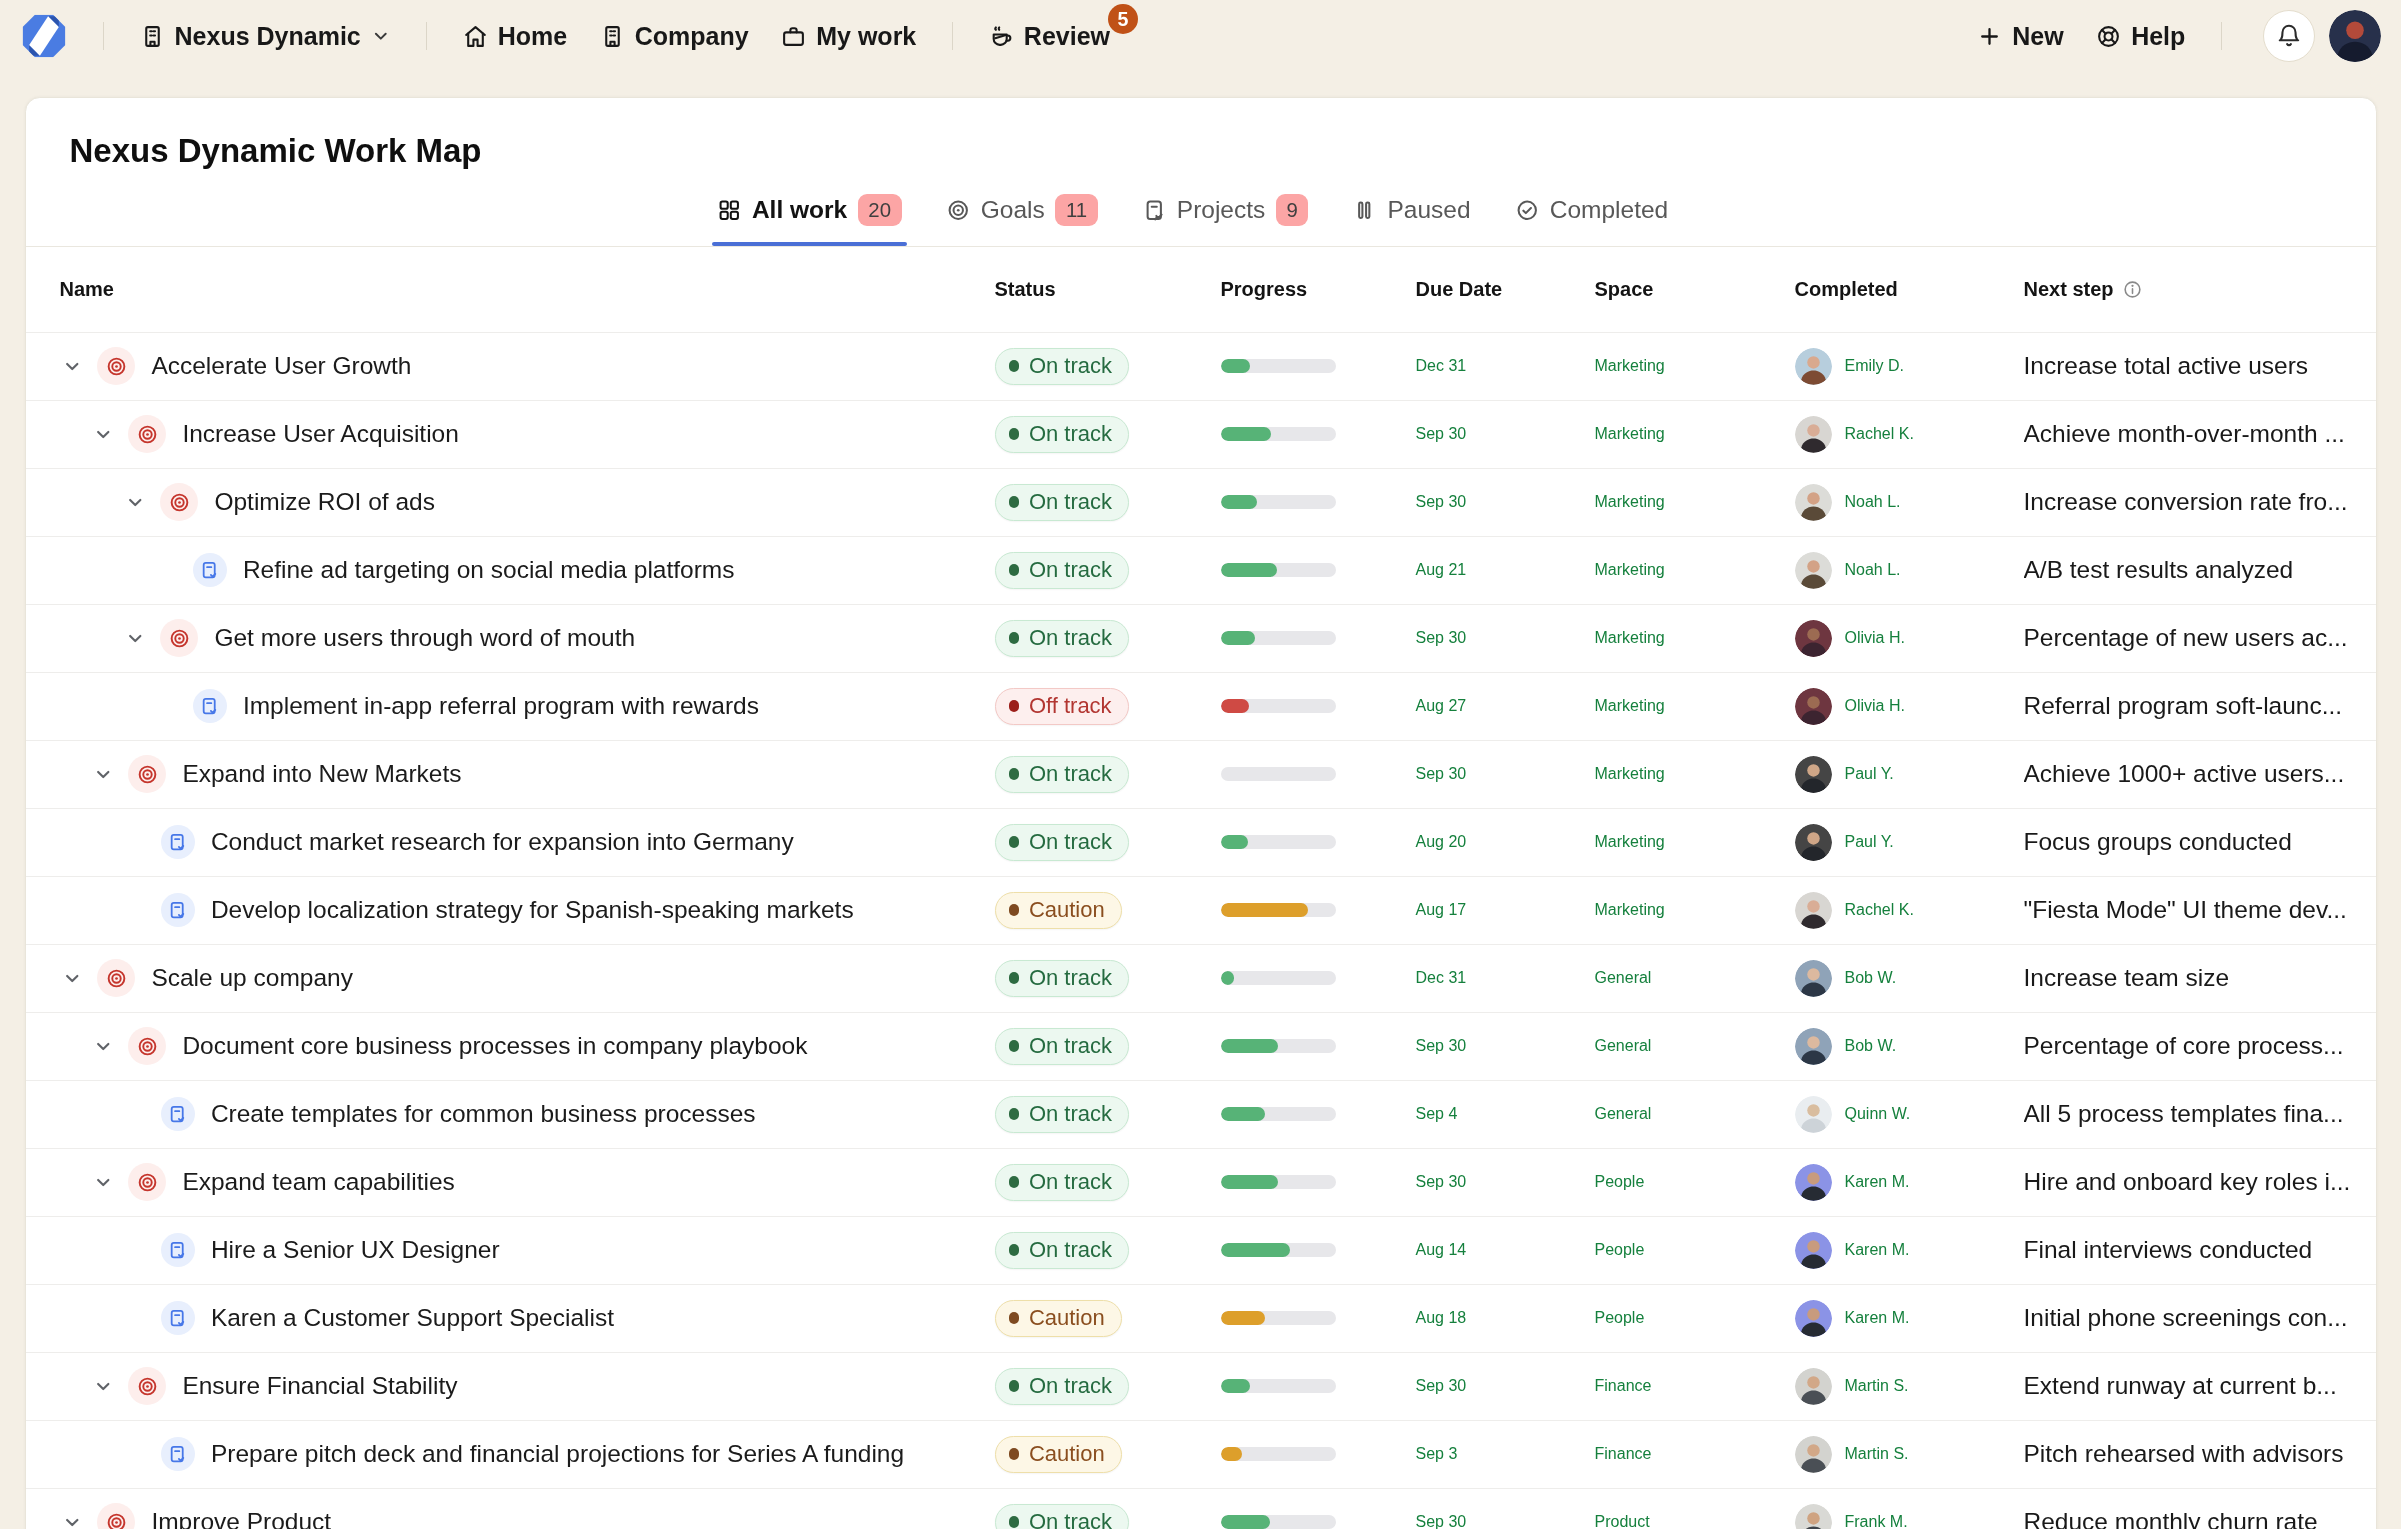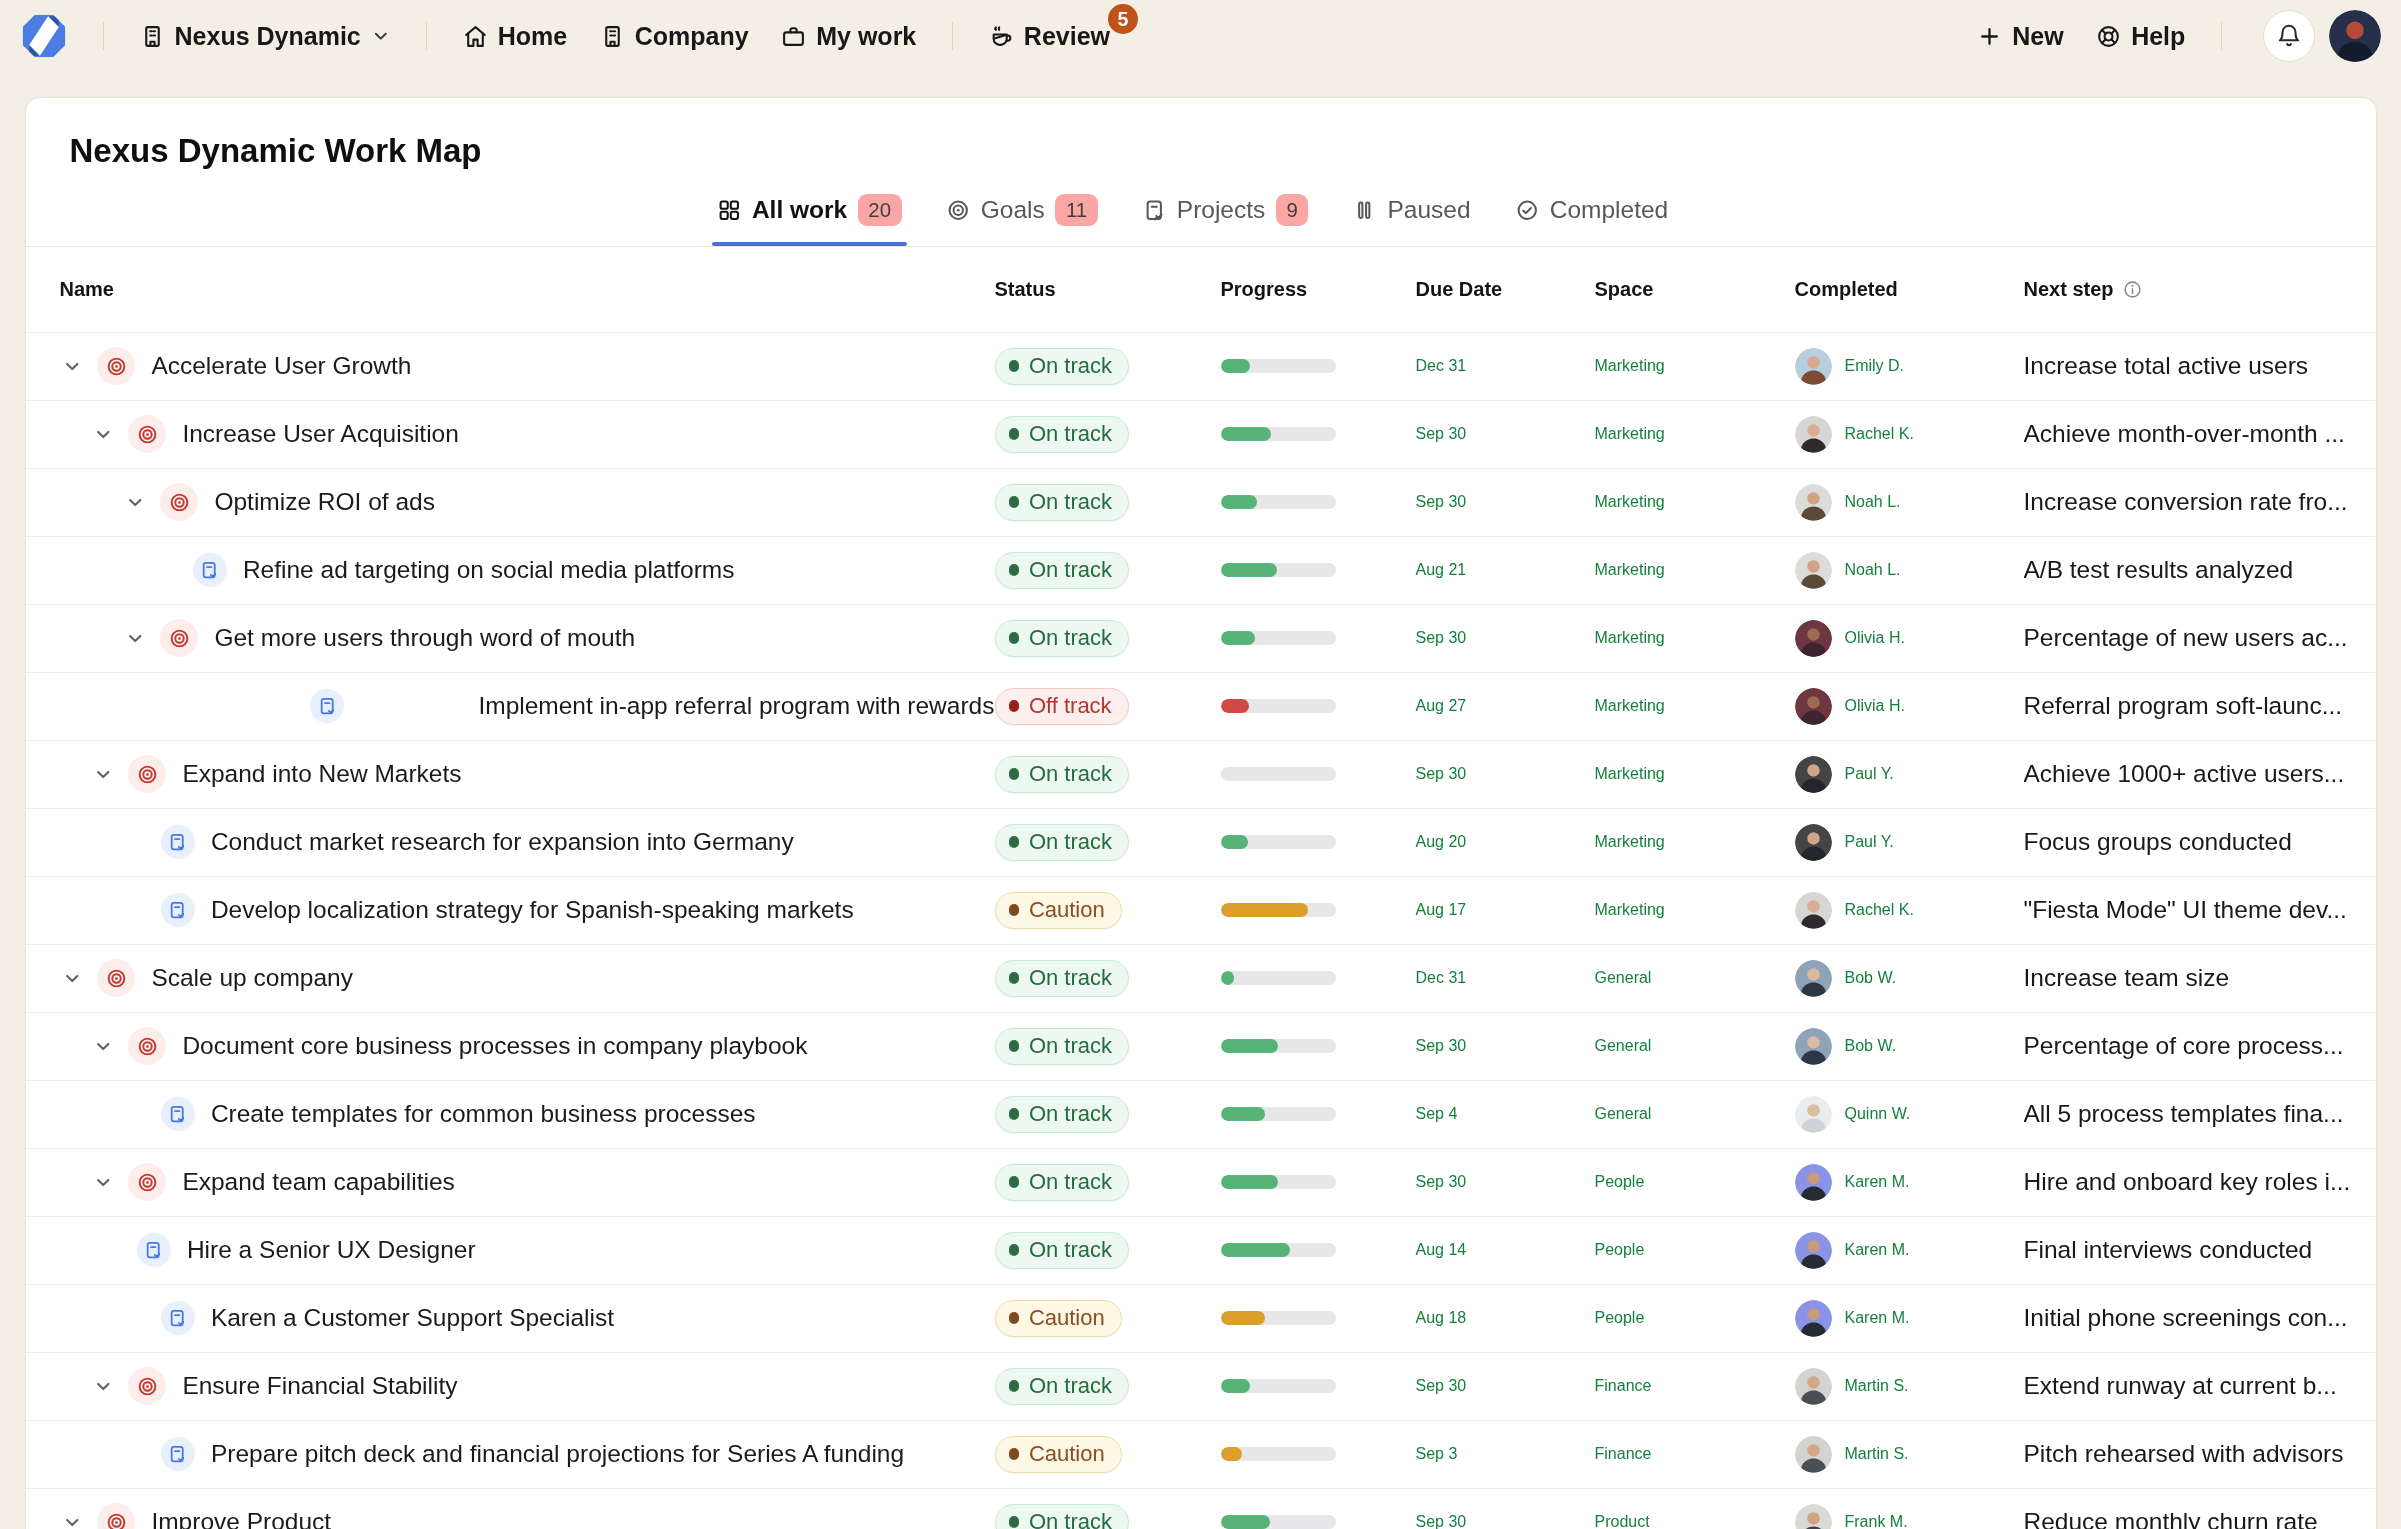--- a/index.html
+++ b/index.html
@@ -494,21 +494,21 @@
               <circle cx="22.5" cy="22.5" r="22.5" fill="#6e3640"></circle>
               <circle cx="22.5" cy="17.5" r="7.6" fill="#9c6b52"></circle>
               <path d="M7.5 39c2-8.5 9.2-11.6 15-11.6S35.5 30.5 37.5 39a22.5 22.5 0 01-30 0z" fill="#3c2430"></path>
             </svg>
           </span>
       <span class="cell">Olivia H.</span>
     </div>
     <div class="next-cell">Percentage of new users ac...</div>
   </div>
       <div class="row grid-cols">
-    <div class="name-cell" style="padding-left: 129px; justify-content: space-between;">
+    <div class="name-cell" style="padding-left: 129px;">
 
       <span class="lead-spacer"></span>
 
       <span class="icon-circle proj-circle">
         <svg viewBox="0 0 24 24" fill="none" stroke="#4677e8" stroke-width="2.1" stroke-linecap="round" stroke-linejoin="round">
           <rect x="5.5" y="3.5" width="13" height="17" rx="2.5"></rect>
               <path d="M9.5 8.5h5"></path>
               <path d="M14 17.5l2 2 3.2-3.2"></path>
         </svg>
       </span>
@@ -822,21 +822,21 @@
               <circle cx="22.5" cy="22.5" r="22.5" fill="#8b93e6"></circle>
               <circle cx="22.5" cy="17.5" r="7.6" fill="#c89b7e"></circle>
               <path d="M7.5 39c2-8.5 9.2-11.6 15-11.6S35.5 30.5 37.5 39a22.5 22.5 0 01-30 0z" fill="#262b33"></path>
             </svg>
           </span>
       <span class="cell">Karen M.</span>
     </div>
     <div class="next-cell">Hire and onboard key roles i...</div>
   </div>
       <div class="row grid-cols">
-    <div class="name-cell" style="padding-left: 73px;">
+    <div class="name-cell" style="padding-left: 97px;">
 
       <span class="lead-spacer"></span>
 
       <span class="icon-circle proj-circle">
         <svg viewBox="0 0 24 24" fill="none" stroke="#4677e8" stroke-width="2.1" stroke-linecap="round" stroke-linejoin="round">
           <rect x="5.5" y="3.5" width="13" height="17" rx="2.5"></rect>
               <path d="M9.5 8.5h5"></path>
               <path d="M14 17.5l2 2 3.2-3.2"></path>
         </svg>
       </span>

